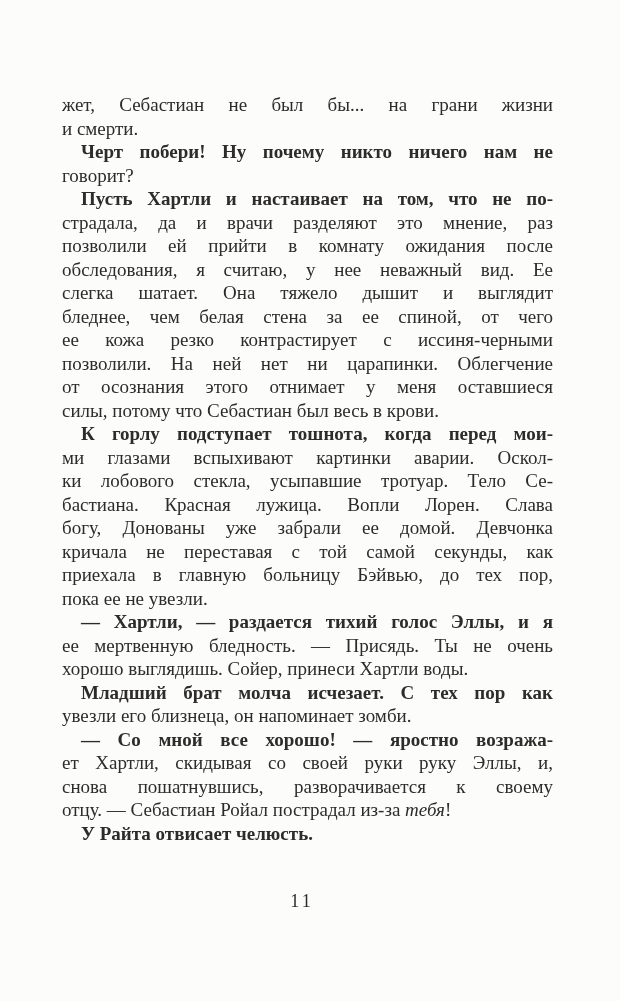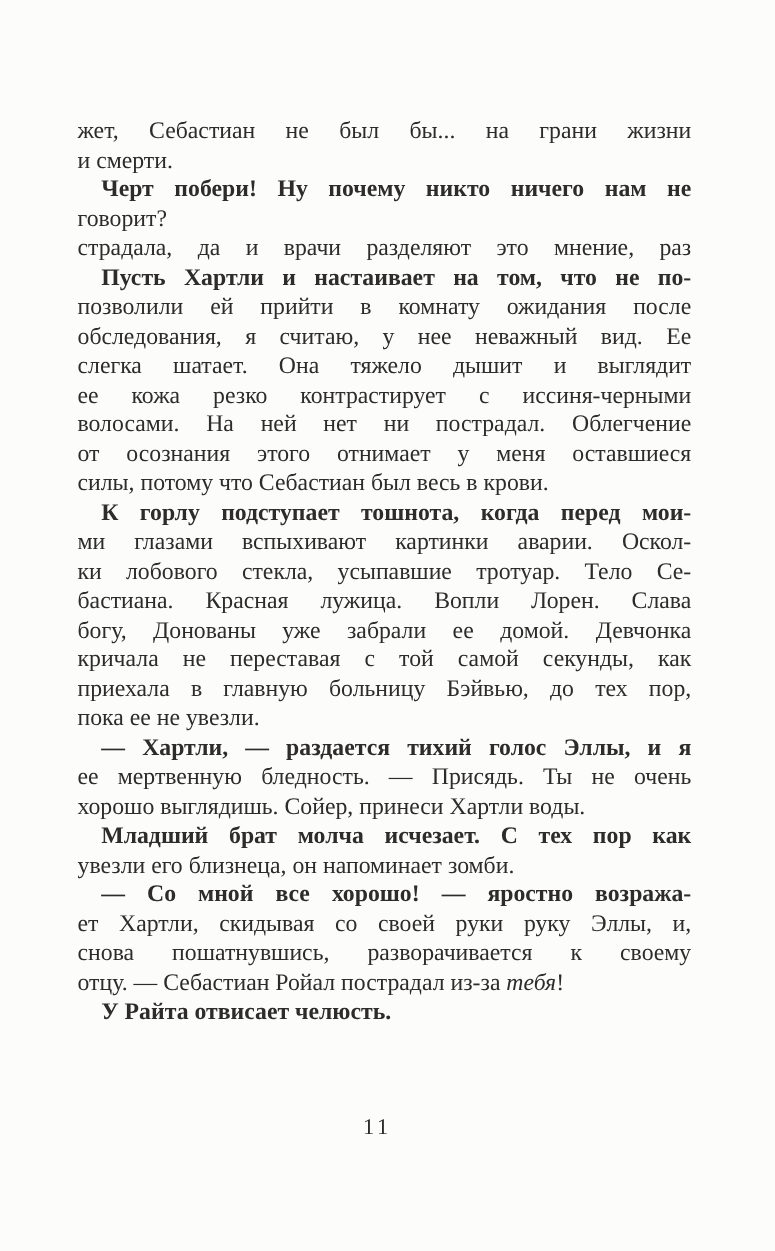--- a/index.html
+++ b/index.html
@@ -56,27 +56,28 @@
 </style>
 </head>
 <body style="background: rgb(252, 252, 251);">
 
 <div class="book-page">
   <div class="text-block" style="color: rgb(45, 44, 42);">
       <div class="line"><span>жет, Себастиан не был бы... на грани жизни</span></div>
       <div class="line last"><span>и смерти.</span></div>
       <div class="line indent"><span>Черт побери! Ну почему никто ничего нам не</span></div>
       <div class="line last"><span>говорит?</span></div>
+      <div class="line indent"><span>Пусть Хартли и настаивает на том, что не по-</span></div>
       <div class="line"><span>страдала, да и врачи разделяют это мнение, раз</span></div>
-      <div class="line indent"><span>Пусть Хартли и настаивает на том, что не по-</span></div>
       <div class="line"><span>позволили ей прийти в комнату ожидания после</span></div>
       <div class="line"><span>обследования, я считаю, у нее неважный вид. Ее</span></div>
       <div class="line"><span>слегка шатает. Она тяжело дышит и выглядит</span></div>
+      <div class="line"><span>бледнее, чем белая стена за ее спиной, от чего</span></div>
       <div class="line"><span>ее кожа резко контрастирует с иссиня-черными</span></div>
-      <div class="line"><span>волосами. На ней нет ни пострадал. Облегчение</span></div>
+      <div class="line"><span>позволили. На ней нет ни царапинки. Облегчение</span></div>
       <div class="line"><span>от осознания этого отнимает у меня оставшиеся</span></div>
       <div class="line last"><span>силы, потому что Себастиан был весь в крови.</span></div>
       <div class="line indent"><span>К горлу подступает тошнота, когда перед мои-</span></div>
       <div class="line"><span>ми глазами вспыхивают картинки аварии. Оскол-</span></div>
       <div class="line"><span>ки лобового стекла, усыпавшие тротуар. Тело Се-</span></div>
       <div class="line"><span>бастиана. Красная лужица. Вопли Лорен. Слава</span></div>
       <div class="line"><span>богу, Донованы уже забрали ее домой. Девчонка</span></div>
       <div class="line"><span>кричала не переставая с той самой секунды, как</span></div>
       <div class="line"><span>приехала в главную больницу Бэйвью, до тех пор,</span></div>
       <div class="line last"><span>пока ее не увезли.</span></div>

